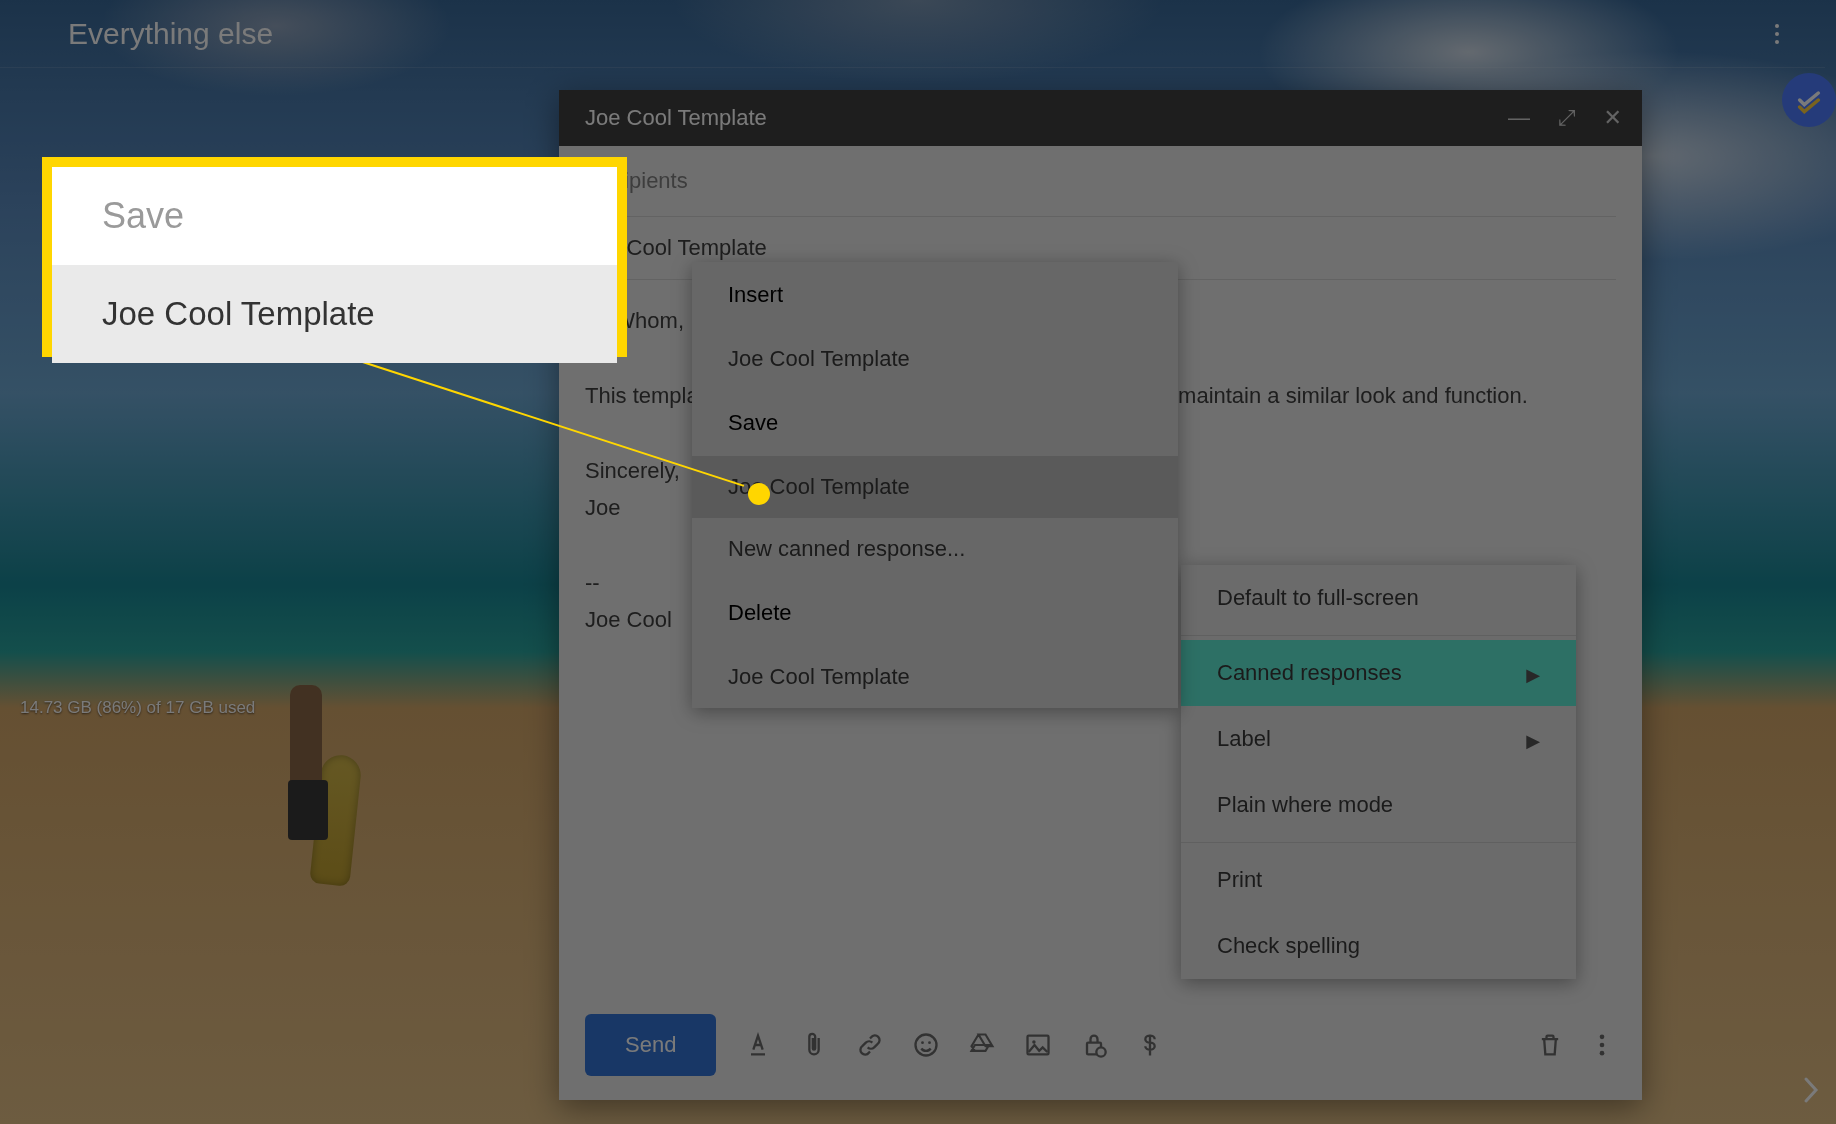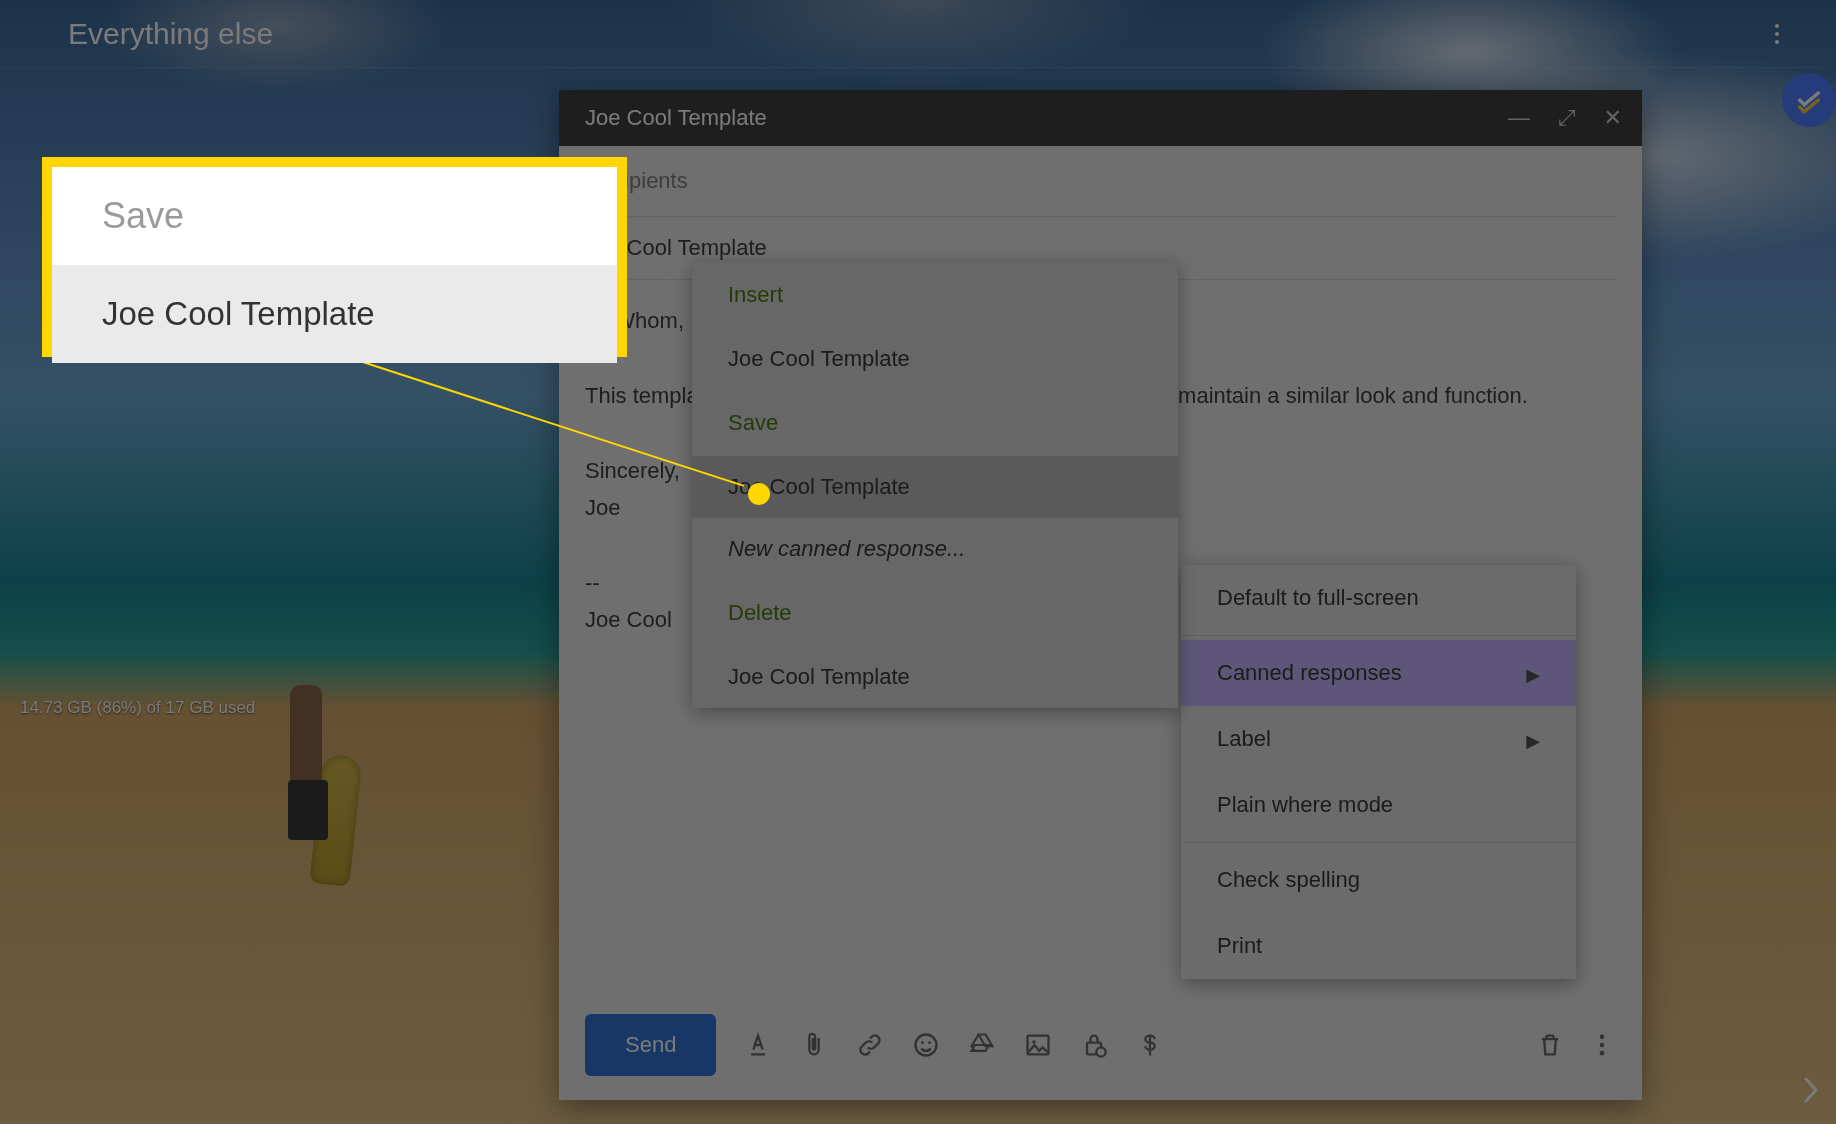--- a/index.html
+++ b/index.html
@@ -97,33 +97,33 @@
 .tb-icon svg { width: 28px; height: 28px; }
 .tb-spacer { flex: 1; }
 .tb-right { display: flex; gap: 24px; align-items: center; }
 
 .ctx1 {
   position: absolute; left: 1181px; top: 565px; width: 395px;
   background: #e0e0e0; box-shadow: 0 4px 18px rgba(0,0,0,0.35);
   font-size: 22px; color: #3a3a3a;
 }
 .ctx1 .item { padding: 20px 36px; cursor: pointer; display: flex; align-items: flex-end; justify-content: space-between; }
-.ctx1 .item.row-hl { background: #c4b5fd; }
+.ctx1 .item.row-hl { background: #5eead4; }
 .ctx1 .sep { height: 1px; background: #c8c8c8; margin: 4px 0; }
 .ctx1 .arrow { font-size: 18px; color: #555; }
 
 .ctx2 {
   position: absolute; left: 692px; top: 262px; width: 486px;
   background: #d8d8d8; box-shadow: 0 4px 18px rgba(0,0,0,0.35);
   font-size: 22px; color: #3a3a3a;
 }
-.ctx2 .hdr { padding: 20px 36px; color: #4d7c0f; font-weight: 500; }
+.ctx2 .hdr { padding: 20px 36px; color: #000000; font-weight: 500; }
 .ctx2 .item { padding: 18px 36px; cursor: pointer; }
 .ctx2 .item.hl { background: #bdbdbd; }
-.ctx2 .item.italic { font-style: italic; }
+.ctx2 .item.italic { }
 
 .callout {
   position: absolute; left: 42px; top: 157px; width: 585px; height: 200px;
   background: #ffd600; z-index: 10;
 }
 .callout-inner { position: absolute; inset: 10px; background: #fff; }
 .callout-save {
   font-size: 36px; font-weight: 500; color: #9a9a9a;
   padding: 28px 50px;
 }
@@ -277,24 +277,24 @@
   </div>
   <div class="item">
     <span>Label</span>
       <span class="arrow">▶</span>
   </div>
   <div class="item">
     <span>Plain where mode</span>
   </div>
   <div class="sep"></div>
   <div class="item">
+    <span>Print</span>
+  </div>
+  <div class="item">
     <span>Check spelling</span>
-  </div>
-  <div class="item">
-    <span>Print</span>
   </div>
 </div>
 
 <div class="ctx2">
   <div class="hdr">Insert</div>
   <div class="item">Joe Cool Template</div>
   <div class="hdr">Save</div>
   <div class="item hl">Joe Cool Template</div>
   <div class="item italic">New canned response...</div>
   <div class="hdr">Delete</div>

